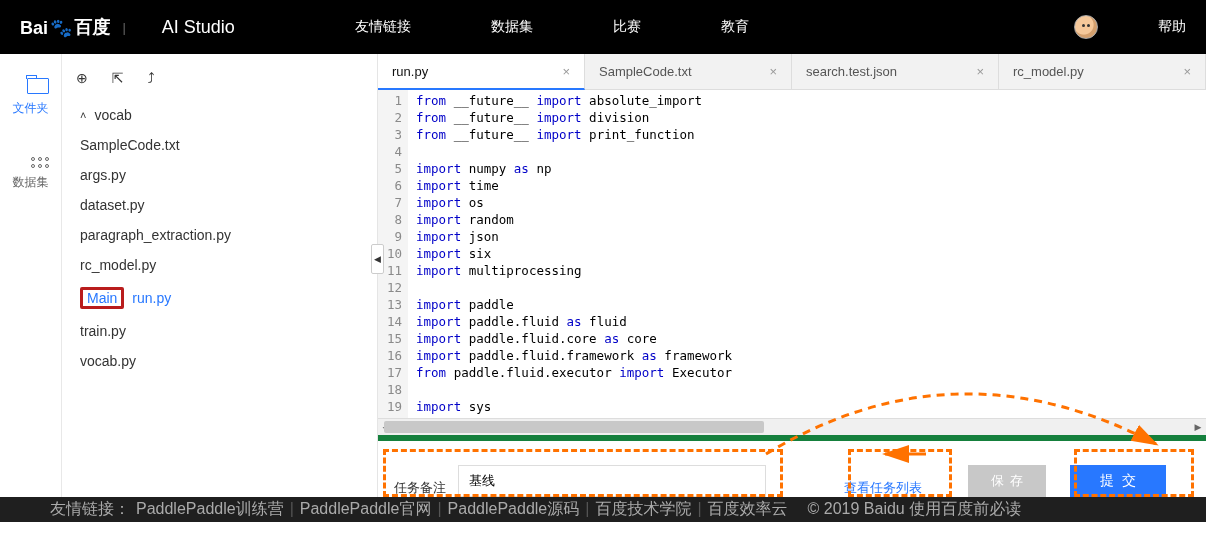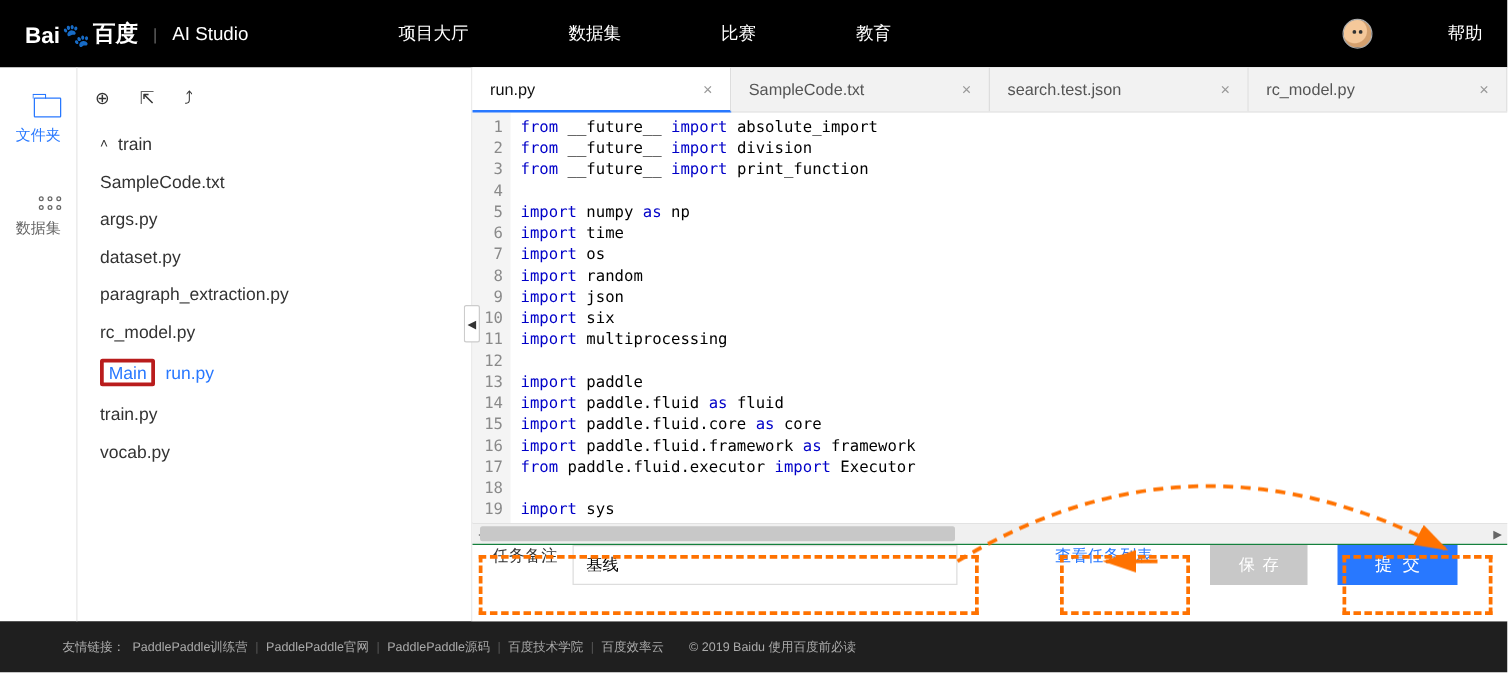--- a/index.html
+++ b/index.html
@@ -2,21 +2,21 @@
 <html><head>
 <meta charset="utf-8">
 <style>
 * { margin: 0; padding: 0; box-sizing: border-box; }
 body { font-family: Arial, "Microsoft YaHei", sans-serif; font-size: 13px; background: #fff; width: 1206px; }
 .header { background: #000; height: 54px; display: flex; align-items: center; color: #fff; padding: 0 20px; }
 .logo-area { display: flex; align-items: center; gap: 6px; }
 .baidu-logo-text { font-size: 18px; font-weight: bold; display: flex; align-items: flex-end; gap: 2px; }
 .paw { display: inline-block; }
 .studio-sep { color: #666; margin: 0 6px; }
-.studio-text { font-size: 15px; }
+.studio-text { font-size: 18px; margin-left: 24px; }
 .nav-items { display: flex; gap: 80px; margin-left: 120px; font-size: 14px; }
 .nav-item { cursor: pointer; }
 .right-header { margin-left: auto; display: flex; align-items: center; gap: 60px; }
 .avatar { width: 24px; height: 24px; border-radius: 50%; background: radial-gradient(circle at 40% 40%, #f5c89a 50%, #d4a06e 55%); border: 1px solid #aaa; position: relative; }
 .avatar::before, .avatar::after { content: ""; position: absolute; width: 3px; height: 3px; background: #333; border-radius: 50%; top: 8px; }
 .avatar::before { left: 7px; }
 .avatar::after { right: 7px; }
 .help-text { font-size: 14px; }
 .main-area { display: flex; height: 443px; background: #fff; }
 .left-rail { width: 62px; border-right: 1px solid #e8e8e8; display: flex; flex-direction: column; align-items: center; padding-top: 24px; gap: 40px; }
@@ -50,48 +50,48 @@
 .code { padding: 2px 8px 0; white-space: pre; }
 .code .ln { height: 17px; }
 .kw1 { color: #0000c8; }
 .str { color: #008000; }
 .scrollbar-h { height: 17px; background: #f0f0f0; border-top: 1px solid #ddd; position: relative; }
 .scrollbar-h .thumb { position: absolute; left: 6px; top: 2px; height: 12px; width: 380px; background: #c8c8c8; border-radius: 2px; }
 .scrollbar-h .arrow-l, .scrollbar-h .arrow-r { position: absolute; top: 0; width: 16px; height: 100%; display: flex; align-items: center; justify-content: center; color: #666; font-size: 9px; }
 .scrollbar-h .arrow-l { left: 0; }
 .scrollbar-h .arrow-r { right: 0; }
 .collapse-handle { position: absolute; left: -7px; top: 190px; width: 13px; height: 30px; background: #fff; border: 1px solid #ccc; border-radius: 2px; display: flex; align-items: center; justify-content: center; font-size: 9px; color: #333; cursor: pointer; }
-.bottom-bar { height: 62px; display: flex; align-items: flex-start; padding: 0 12px 0 16px; gap: 12px; background: #fff; position: relative; border-top: 1px solid #15803d; }
+.bottom-bar { height: 62px; display: flex; align-items: flex-end; padding: 0 12px 0 16px; gap: 12px; background: #fff; position: relative; border-top: 6px solid #15803d; }
 .task-label { font-size: 13px; color: #333; }
 .task-input { width: 308px; height: 32px; border: 1px solid #ddd; padding: 0 10px; font-size: 13px; }
 .view-task-list { color: #2878ff; font-size: 13px; cursor: pointer; margin-left: 66px; }
 .save-btn { background: #c8c8c8; color: #fff; border: none; width: 78px; height: 32px; font-size: 13px; letter-spacing: 6px; padding-left: 6px; margin-left: 34px; }
 .submit-btn { background: #2878ff; color: #fff; border: none; width: 96px; height: 32px; font-size: 14px; letter-spacing: 8px; padding-left: 8px; cursor: pointer; margin-left: 12px; }
 .dashed-box { position: absolute; border: 3px dashed #ff7200; pointer-events: none; }
 .box1 { left: 5px; top: 8px; width: 400px; height: 48px; }
 .box2 { left: 470px; top: 8px; width: 104px; height: 48px; }
 .box3 { left: 696px; top: 8px; width: 120px; height: 48px; }
 .arrow-svg { position: absolute; pointer-events: none; overflow: visible; }
 .svg1 { right: 30px; top: -82px; width: 420px; height: 110px; }
-.footer { background: #1f1f1f; color: #aaa; font-size: 10px; height: 41px; display: flex; align-items: center; padding: 0 50px; gap: 6px; }
+.footer { background: #1f1f1f; color: #aaa; font-size: 16px; height: 25px; display: flex; align-items: center; padding: 0 50px; gap: 6px; }
 .footer a { color: #aaa; text-decoration: none; }
 .footer .sep { color: #555; margin: 0 6px; }
 .footer .copy { margin-left: 14px; text-align: center; }
 </style>
 </head>
 <body>
 
 <div class="header">
   <div class="logo-area">
     <span class="baidu-logo-text">Bai<span class="paw">🐾</span><span>百度</span></span>
     <span class="studio-sep">|</span>
     <span class="studio-text">AI Studio</span>
   </div>
   <div class="nav-items">
-    <span class="nav-item">项目大厅</span>
+    <span class="nav-item">友情链接</span>
     <span class="nav-item">数据集</span>
     <span class="nav-item">比赛</span>
     <span class="nav-item">教育</span>
   </div>
   <div class="right-header">
     <div class="avatar"></div>
     <span class="help-text">帮助</span>
   </div>
 </div>
 
@@ -116,21 +116,21 @@
 
   <div class="file-panel">
     <div class="file-toolbar">
       <span class="tool-ico">⊕</span>
       <span class="tool-ico">⇱</span>
       <span class="tool-ico">⤴</span>
     </div>
     <div class="file-tree">
       <div class="tree-row folder">
         <span class="chevron">˄</span>
-        <span>train</span>
+        <span>vocab</span>
       </div>
       <div id="tree-files-before">
           <div class="tree-row file">SampleCode.txt</div>
           <div class="tree-row file">args.py</div>
           <div class="tree-row file">dataset.py</div>
           <div class="tree-row file">paragraph_extraction.py</div>
           <div class="tree-row file">rc_model.py</div>
         </div>
       <div class="tree-row file run-row">
         <span class="main-badge">Main</span>

